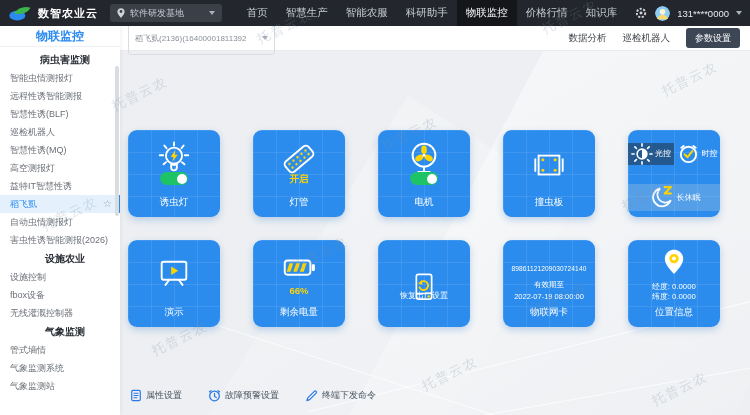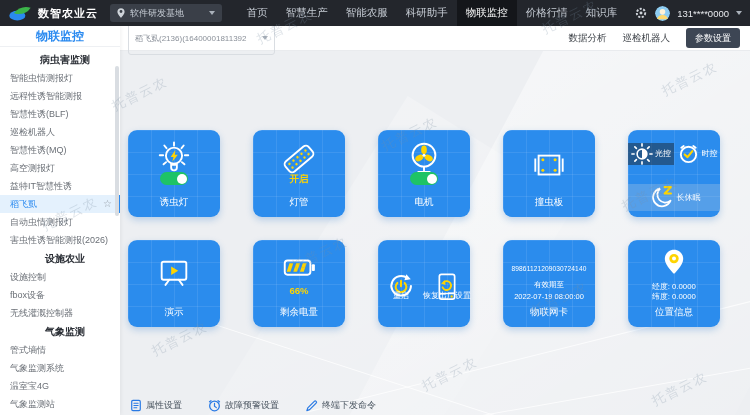--- a/index.html
+++ b/index.html
@@ -95,21 +95,21 @@
 
   
   .iccid { margin-top:25px; color:#fff; font-size:6.6px; letter-spacing:.1px; text-align:center; width:100%; }
   .valid-label { margin-top:8px; color:#fff; font-size:7.5px; }
   .valid-until { margin-top:2px; color:#fff; font-size:7.5px; }
 
   
   .coords { margin-top:2px; color:#fff; font-size:7.8px; line-height:10px; text-align:left; }
 
   
-  .footer-actions { position:absolute; bottom:3px; left:10px; display:flex; gap:26px; align-items:center; }
+  .footer-actions { position:absolute; bottom:13px; left:10px; display:flex; gap:26px; align-items:center; }
   .footer-item { display:flex; align-items:center; gap:4px; font-size:9px; color:#4a5560; cursor:pointer; }
 
   
   .wm-layer { position:absolute; inset:0; pointer-events:none; z-index:40; }
   .wm { position:absolute; transform:rotate(-26deg); font-size:13px; color:rgba(125,145,165,.25); letter-spacing:2px; white-space:nowrap; }
 </style>
 </head>
 <body>
 
 <div class="page">
@@ -176,21 +176,20 @@
     <div class="side-item">害虫性诱智能测报(2026)</div>
 
     <div class="group-header">设施农业</div>
     <div class="side-item">设施控制</div>
     <div class="side-item">fbox设备</div>
     <div class="side-item">无线灌溉控制器</div>
 
     <div class="group-header">气象监测</div>
     <div class="side-item">管式墒情</div>
     <div class="side-item">气象监测系统</div>
-    <div class="side-item">温室宝4G</div>
     <div class="side-item">气象监测站</div>
 
     <div class="side-scrollbar"></div>
   </div>
 
   <div class="toolbar">
     <div class="device-select">
       <span>稻飞虱(2136)(16400001811392</span>
       <span class="caret"></span>
     </div>
@@ -349,31 +348,20 @@
                 <polygon points="17,14 21,14 18,23 14,23"></polygon>
                 <polygon points="24,14 28,14 25,23 21,23"></polygon>
               </g>
             </svg>
           </span>
           <span class="t-status">66%</span>
           <span class="t-label">剩余电量</span>
         </div>
 
         <div class="tile tile-power">
-          <div class="p-half">
-            <span class="p-icon">
-              <svg width="34" height="34" viewBox="0 0 40 40">
-                <path d="M27.5 8.5 a11.5 11.5 0 1 0 4.2 9.2" stroke="#fff" stroke-width="2.4" fill="none" stroke-linecap="round"></path>
-                <polygon points="26.2,3.8 31.5,9.8 24,10.8" fill="#fff"></polygon>
-                <path d="M20 11.5 v6.5" stroke="#ffd400" stroke-width="2.4" stroke-linecap="round"></path>
-                <path d="M15.7 14 a6.3 6.3 0 1 0 8.6 0" stroke="#ffd400" stroke-width="2.4" fill="none" stroke-linecap="round"></path>
-              </svg>
-            </span>
-            <span class="p-label">重启</span>
-          </div>
           <div class="p-half">
             <span class="p-icon">
               <svg width="34" height="34" viewBox="0 0 40 40">
                 <rect x="11" y="4" width="18" height="29" rx="2.5" stroke="#fff" stroke-width="2" fill="none"></rect>
                 <line x1="11" y1="26.5" x2="29" y2="26.5" stroke="#fff" stroke-width="1.6"></line>
                 <path d="M16.2 13.2 a5.2 5.2 0 1 1 -1.4 6" stroke="#ffd400" stroke-width="2.2" fill="none" stroke-linecap="round"></path>
                 <polygon points="13,14.8 17.6,10.8 18.2,16.4" fill="#ffd400"></polygon>
                 <circle cx="25.5" cy="30" r="1.4" fill="#ffd400"></circle>
               </svg>
             </span>

